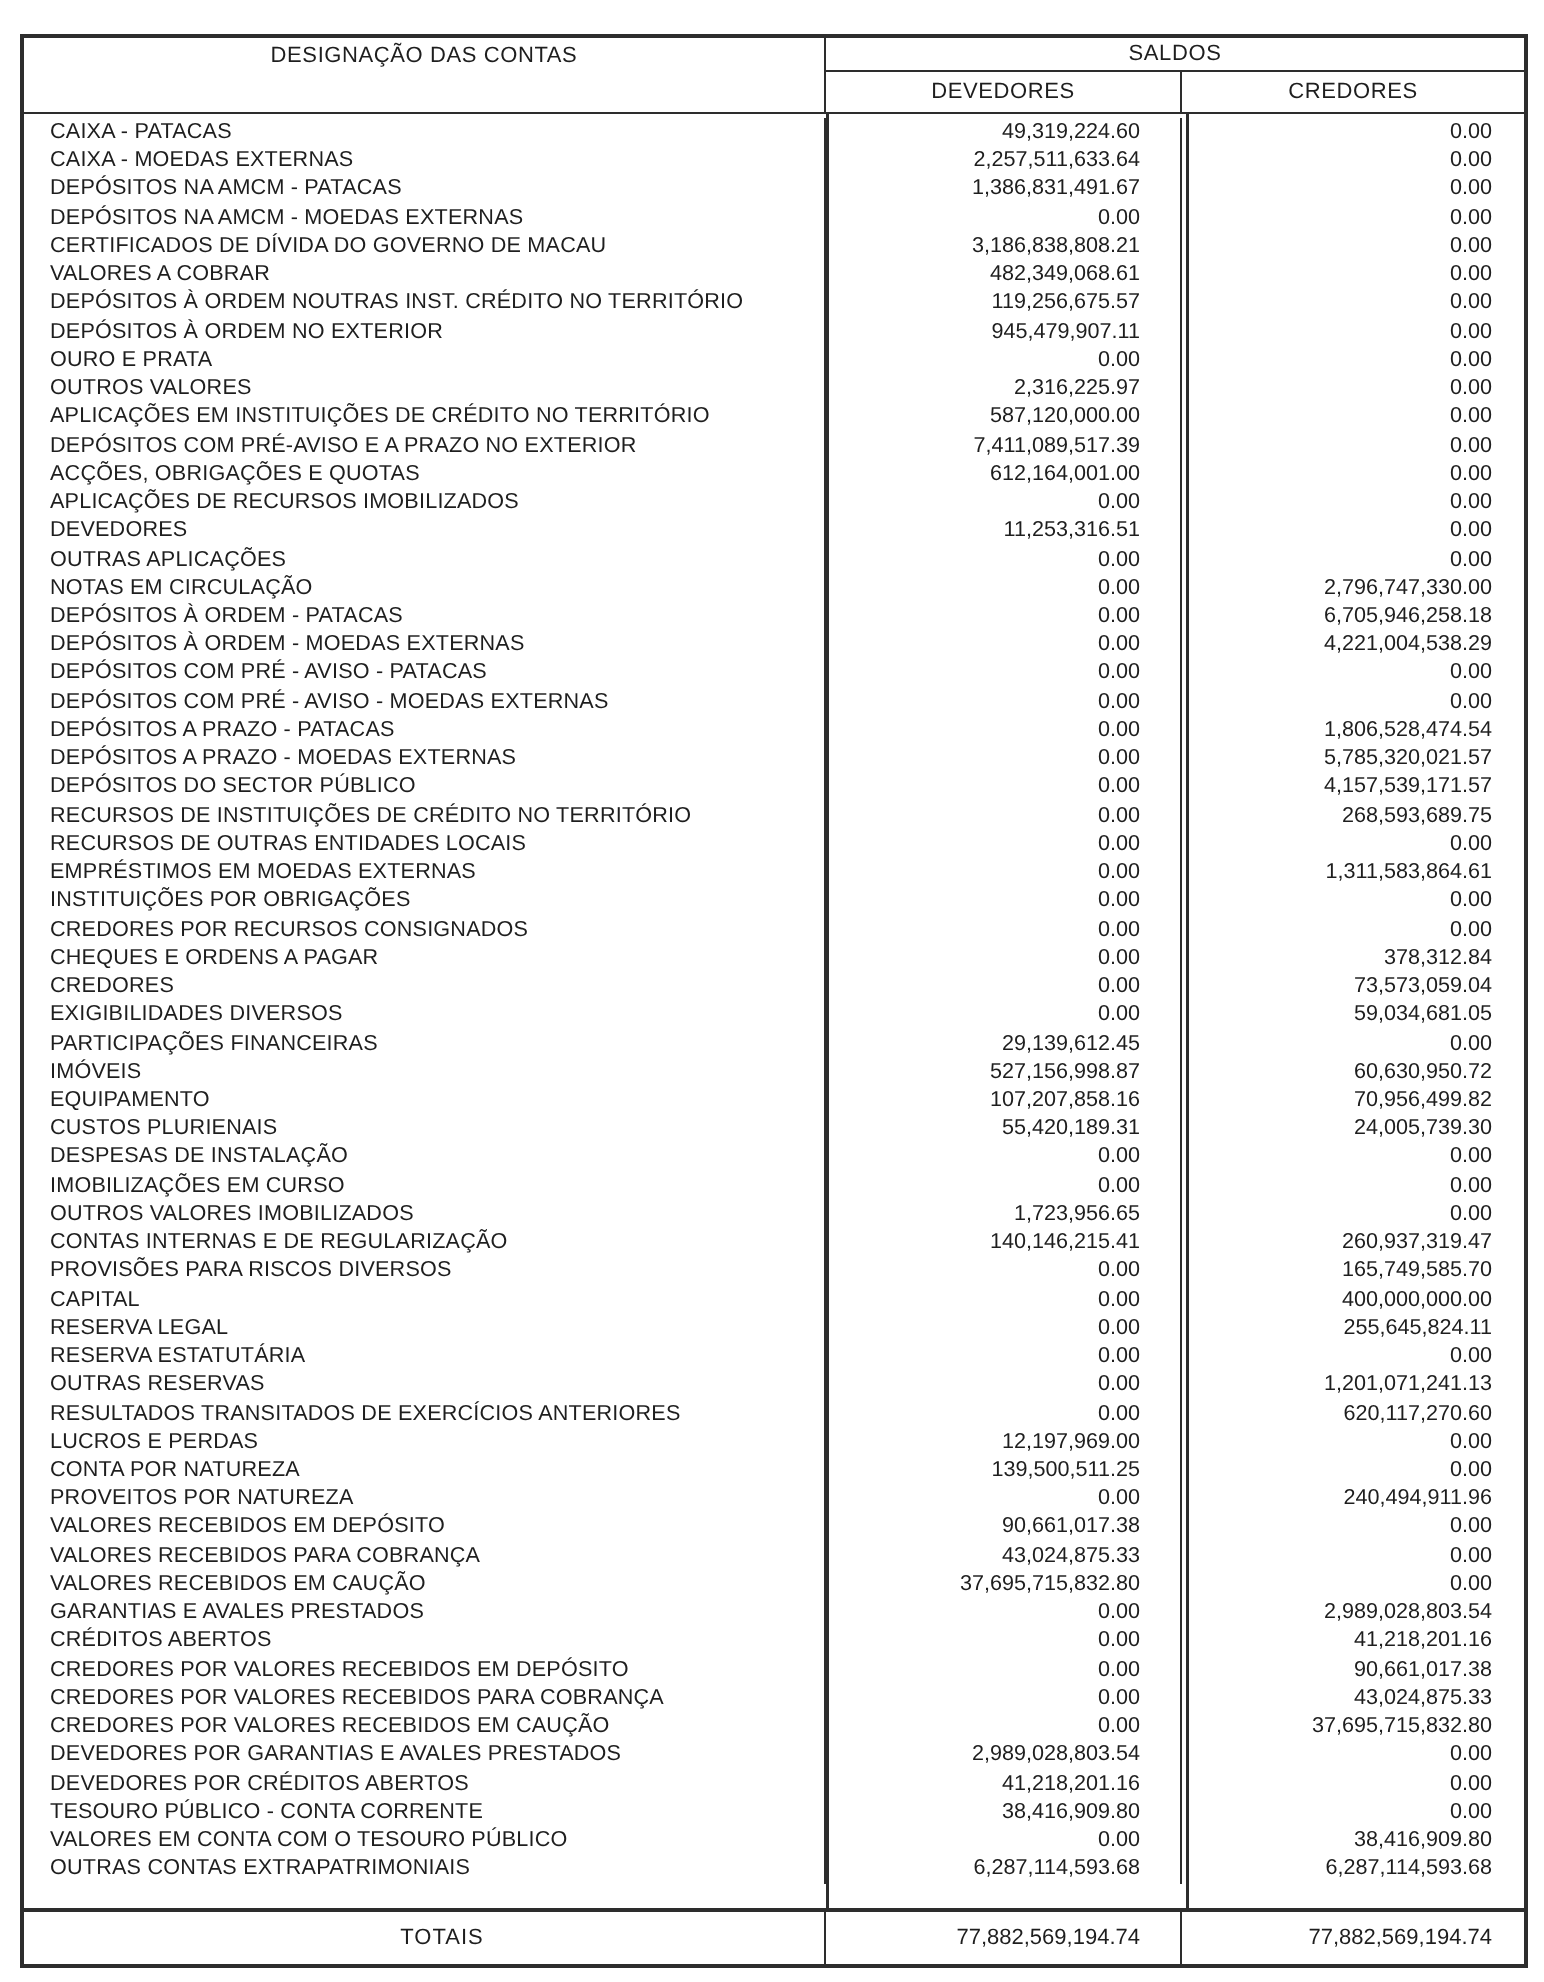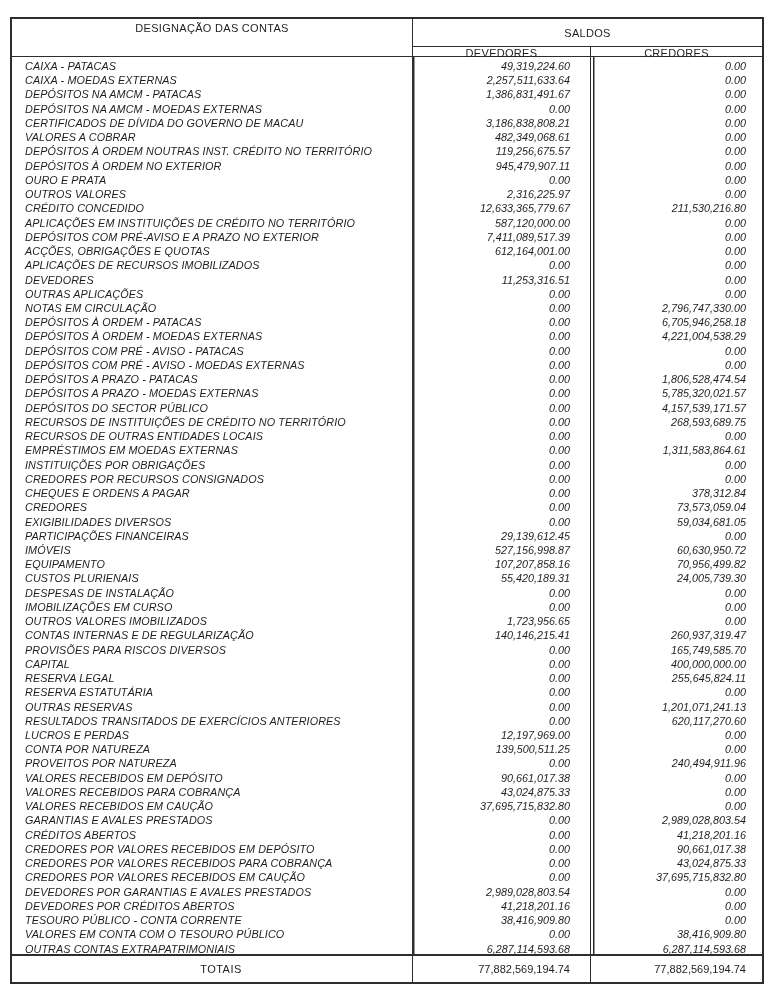--- a/index.html
+++ b/index.html
@@ -43,21 +43,21 @@
     align-items: flex-start;
     padding-top: 3px;
     font-size: 11px;
     letter-spacing: 0.3px;
   }
   .th-saldos-block {
     display: flex;
     flex-direction: column;
   }
   .th-saldos {
-    height: 28px;
+    height: 17px;
     box-sizing: border-box;
     border-bottom: 1.5px solid #2d2d2d;
     display: flex;
     justify-content: center;
     align-items: center;
     font-size: 11px;
     letter-spacing: 0.3px;
   }
   .th-sub {
     flex: 1;
@@ -108,21 +108,20 @@
     border-right: 1.5px solid #2d2d2d;
   }
   .cell.cred {
     padding-right: 16px;
   }
   
   .tbody {
     background:
       linear-gradient(#2d2d2d, #2d2d2d) 401px 0 / 1.5px 100% no-repeat,
       linear-gradient(#2d2d2d, #2d2d2d) 580.5px 0 / 1.5px 100% no-repeat;
-    font-style: italic;
   }
   
   .tfoot {
     height: 28px;
     box-sizing: border-box;
     border-top: 2px solid #2d2d2d;
     display: grid;
     grid-template-columns: 401px 178px 1fr;
   }
   .tfoot .cell {
@@ -212,25 +211,20 @@
           <div class="cell num dev">0.00</div>
           <div class="cell num cred">0.00</div>
         </div>
 
         <div class="row">
           <div class="cell name">OUTROS VALORES</div>
           <div class="cell num dev">2,316,225.97</div>
           <div class="cell num cred">0.00</div>
         </div>
 
-        <div class="row">
-          <div class="cell name">CRÉDITO CONCEDIDO</div>
-          <div class="cell num dev">12,633,365,779.67</div>
-          <div class="cell num cred">211,530,216.80</div>
-        </div>
 
         <div class="row">
           <div class="cell name">APLICAÇÕES EM INSTITUIÇÕES DE CRÉDITO NO TERRITÓRIO</div>
           <div class="cell num dev">587,120,000.00</div>
           <div class="cell num cred">0.00</div>
         </div>
 
         <div class="row">
           <div class="cell name">DEPÓSITOS COM PRÉ-AVISO E A PRAZO NO EXTERIOR</div>
           <div class="cell num dev">7,411,089,517.39</div>

